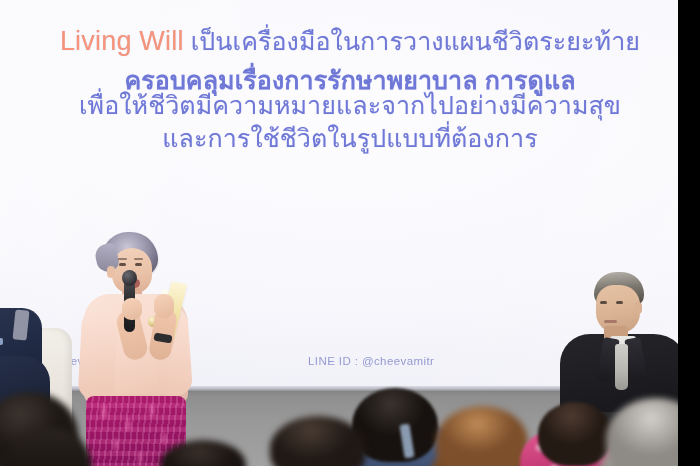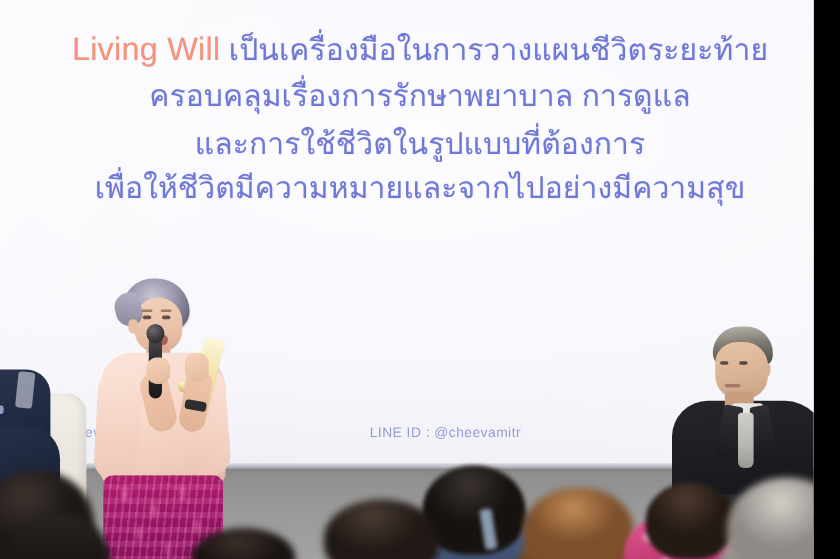--- a/index.html
+++ b/index.html
@@ -57,21 +57,21 @@
   .slide-line {
     color: #6f78d6;
     font-size: 25px;
     letter-spacing: 0.1px;
     margin: 0 0 8px 0;
     white-space: nowrap;
     font-weight: 400;
     text-shadow: 0 0 1px rgba(111,120,214,0.35);
   }
   .slide-line.l1 { margin-bottom: 13px; }
-  .slide-line.l2 { margin-bottom: 15px; }
+  .slide-line.l2 { margin-bottom: 0; font-weight: bold; }
   .slide-line.l3 { margin-bottom: 12px; }
   .brand {
     color: #f79378;
     font-size: 27px;
     letter-spacing: 0.2px;
   }
 
   
   .footer-strip {
     position: absolute;
@@ -362,22 +362,22 @@
     <div class="screen-sheen"></div>
   </div>
   <div class="screen-bottom-edge"></div>
 
   <div class="slide-text">
     <div class="slide-line l1">
       <span class="brand">Living Will</span>
       <span>เป็นเครื่องมือในการวางแผนชีวิตระยะท้าย</span>
     </div>
     <div class="slide-line l2">ครอบคลุมเรื่องการรักษาพยาบาล การดูแล</div>
+    <div class="slide-line l4">เพื่อให้ชีวิตมีความหมายและจากไปอย่างมีความสุข</div>
     <div class="slide-line l3">และการใช้ชีวิตในรูปแบบที่ต้องการ</div>
-    <div class="slide-line l4">เพื่อให้ชีวิตมีความหมายและจากไปอย่างมีความสุข</div>
   </div>
 
   <div class="footer-strip">
     <span class="footer-item">www.cheevamitr</span>
     <span class="footer-item">LINE ID : @cheevamitr</span>
     <span class="footer-item">เบอร์โทร</span>
   </div>
 
   <div class="person blurry" id="left-attendee">
     <div class="chair"></div>

